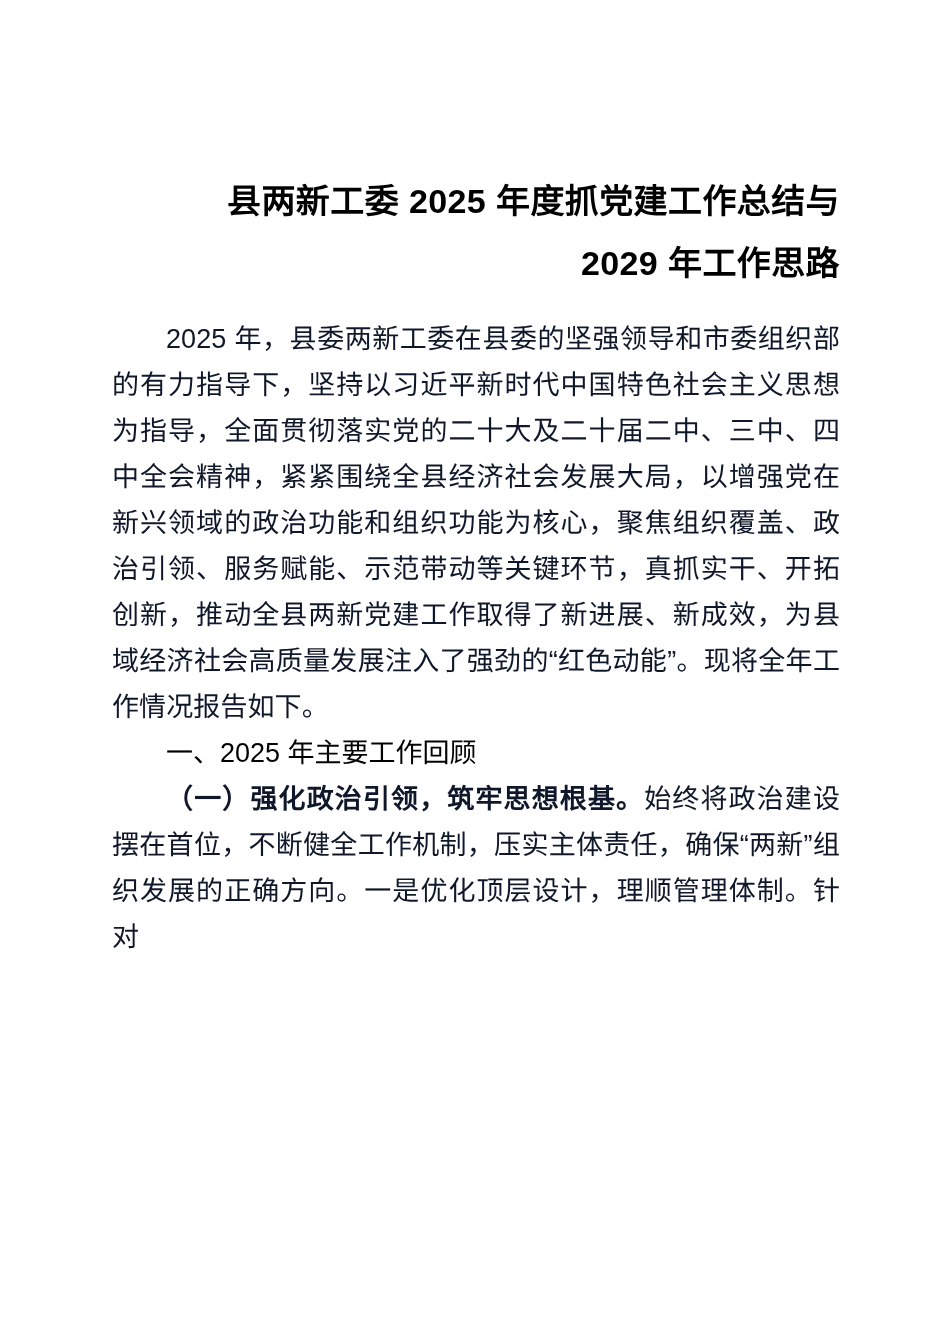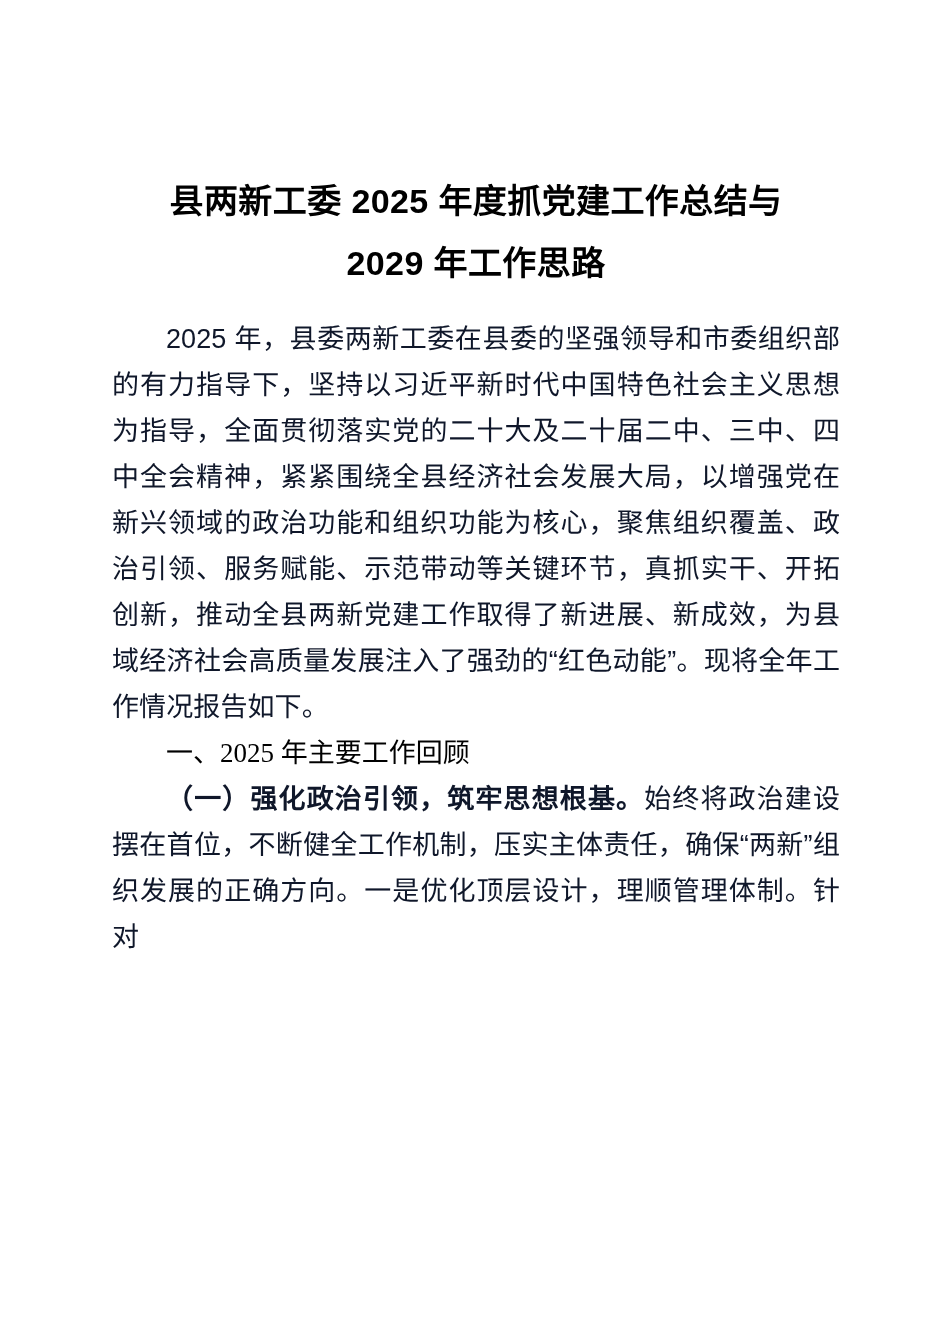--- a/index.html
+++ b/index.html
@@ -30,21 +30,21 @@
 
   .page-body {
     position: absolute;
     left: 112px;
     top: 170px;
     width: 728px;
   }
 
   
   .doc-title {
-    text-align: center;
+    text-align: right;
     font-size: 34px;
     font-weight: 600;
     line-height: 62px;
     letter-spacing: 0.4px;
     margin: 0 0 0 0;
     padding: 0;
     color: #000;
   }
   .doc-title .title-line {
     display: block;
@@ -72,21 +72,20 @@
   .bold-run {
     font-weight: 700;
   }
   .section-heading {
     font-size: 27px;
     line-height: 46px;
     text-indent: 2em;
     margin: 0;
     font-weight: 400;
     color: #000;
-    font-family: Liberation Serif, serif;
   }
 </style>
 </head>
 <body>
 
 <div class="page">
   <div class="page-body">
 
     <h1 class="doc-title">
       <span class="title-line">县两新工委 2025 年度抓党建工作总结与</span>

